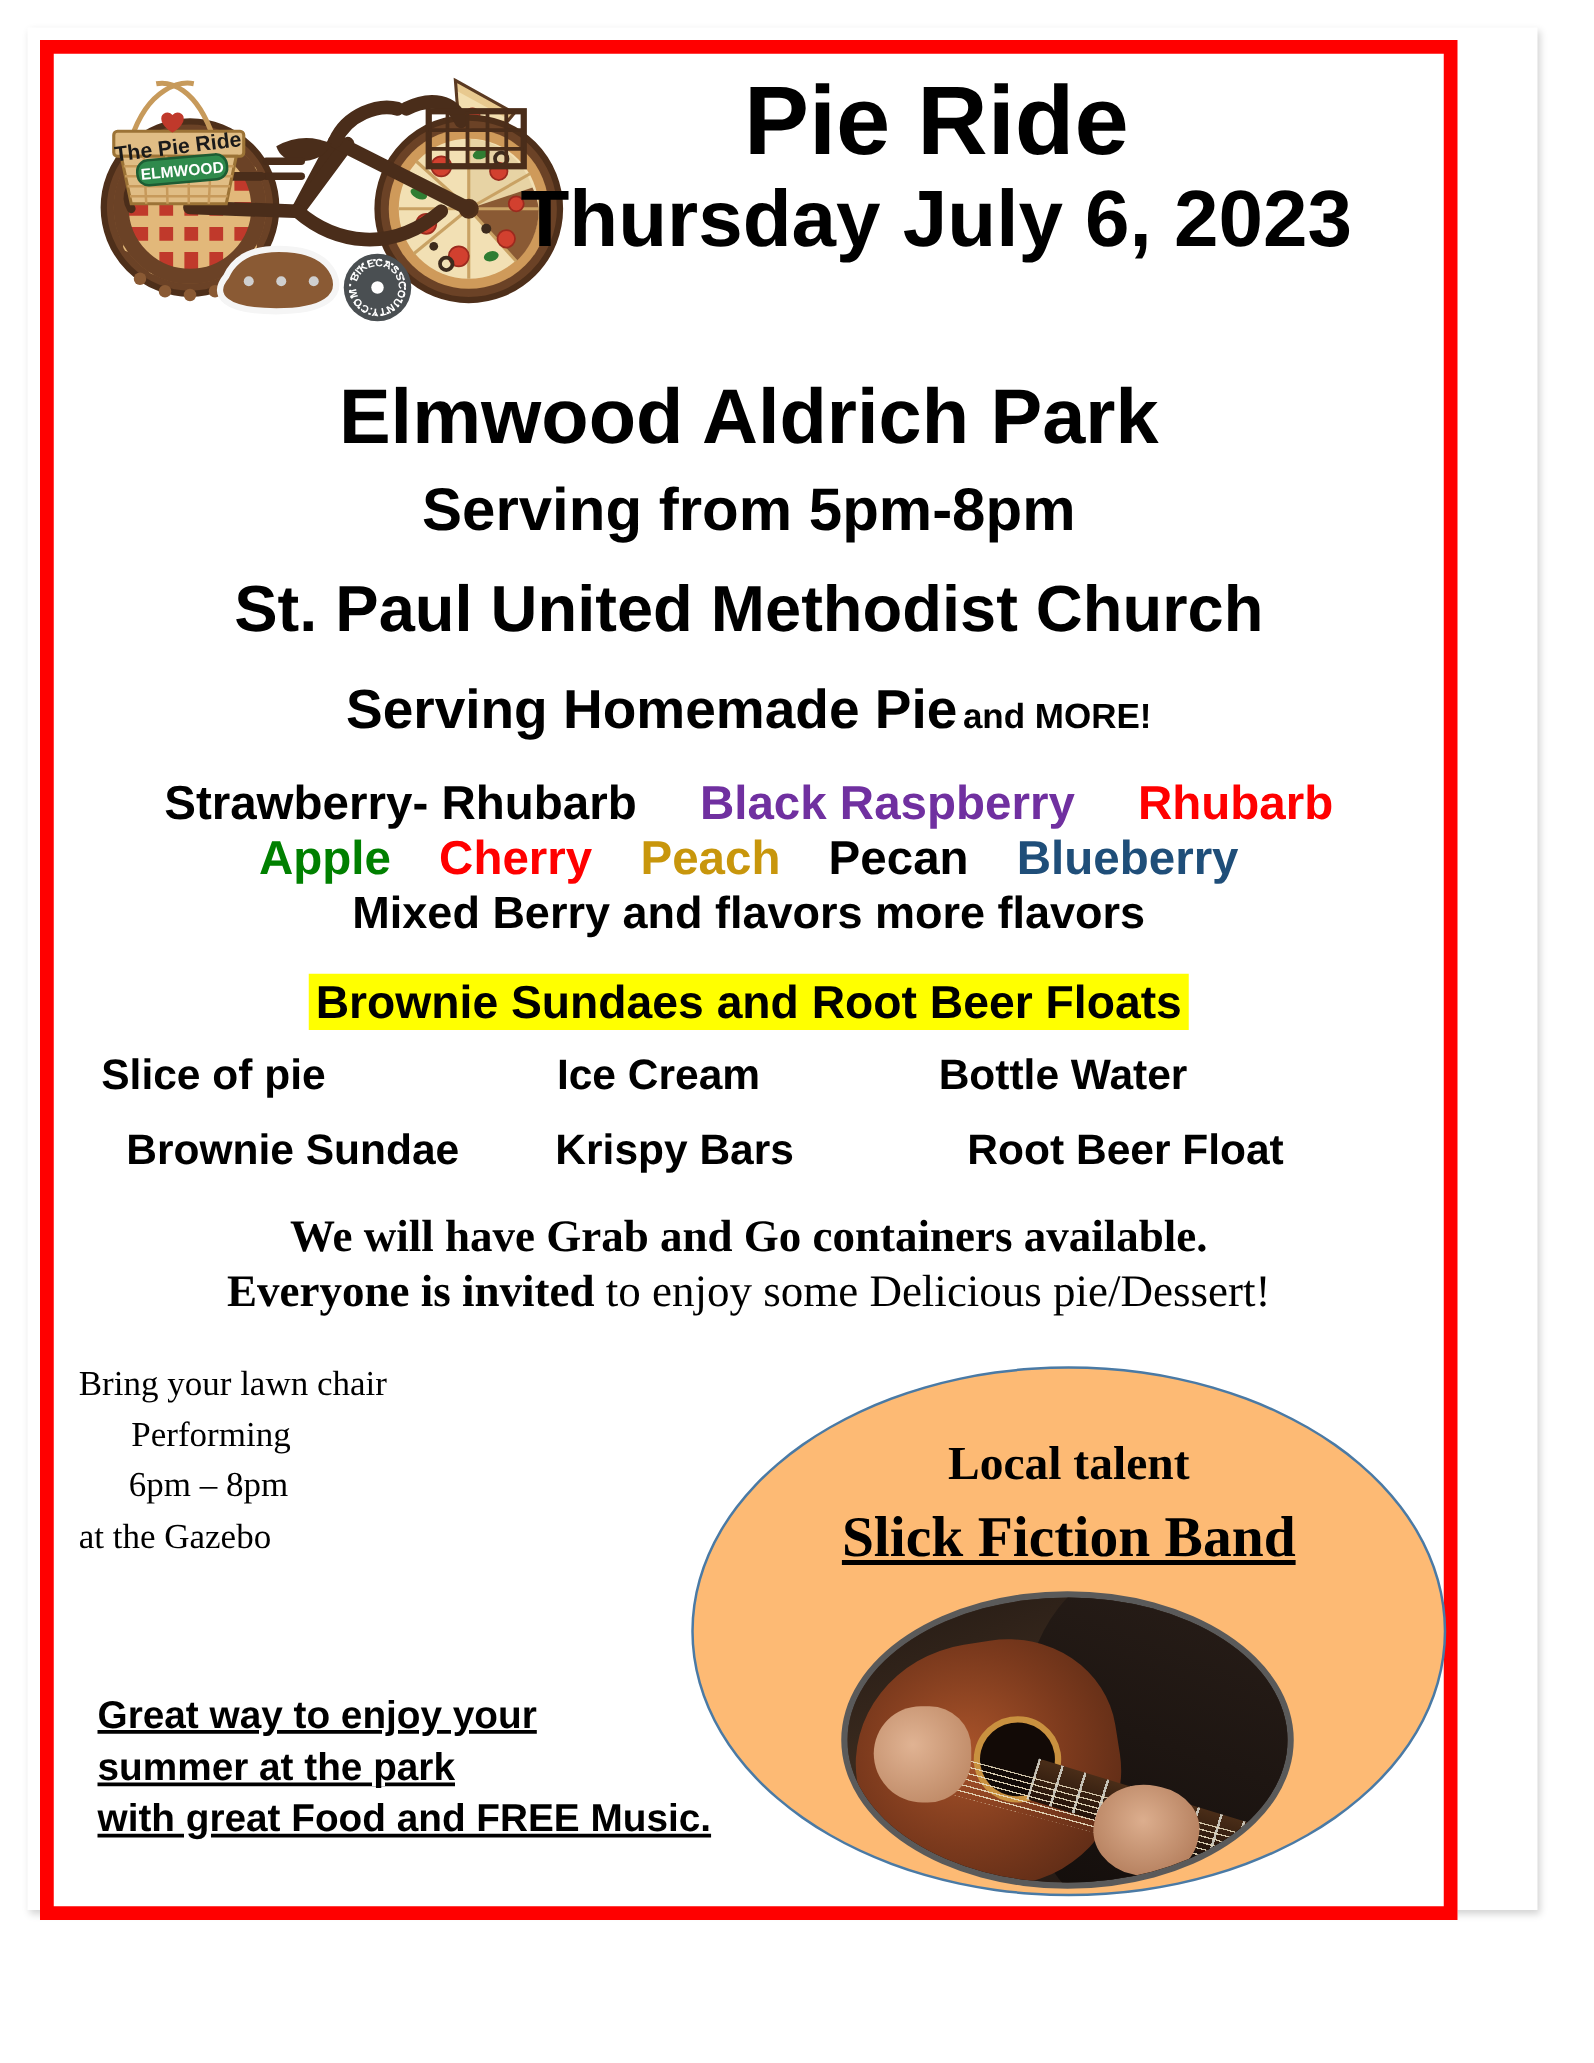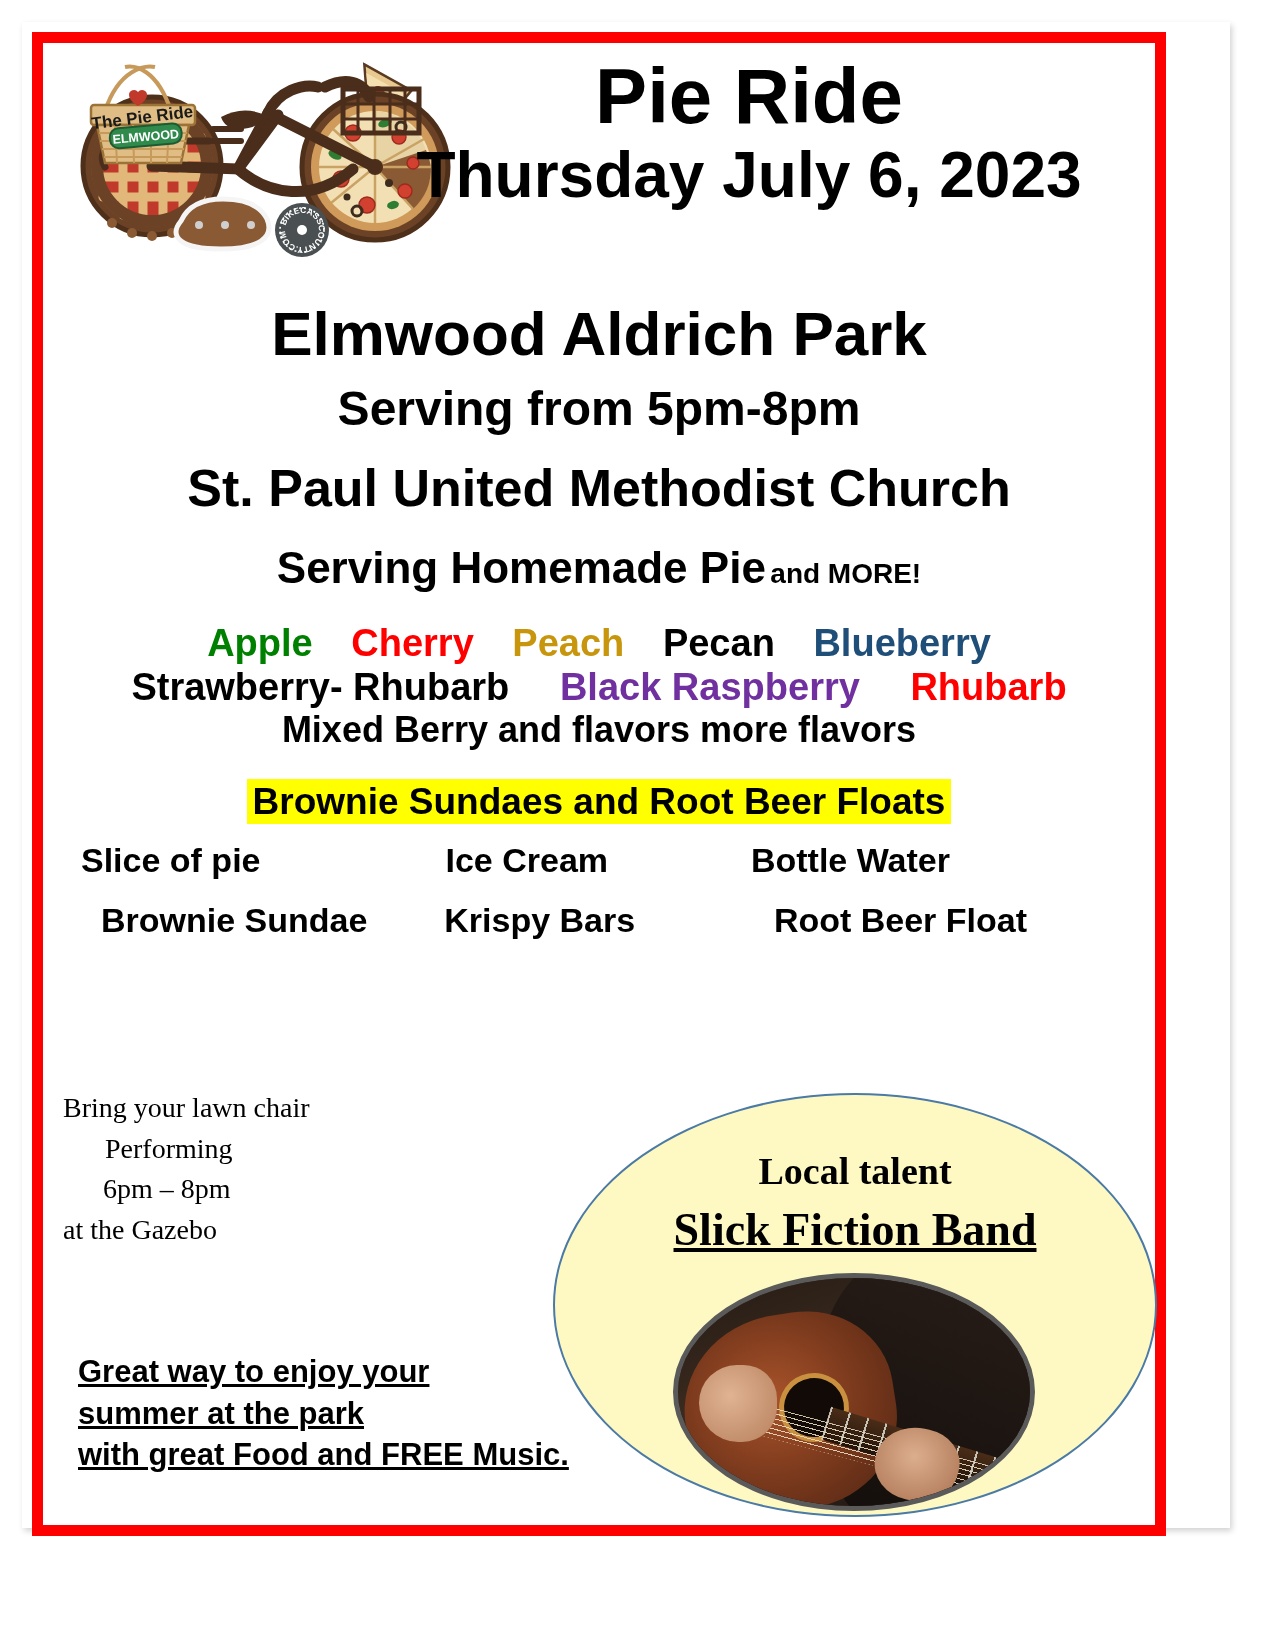--- a/index.html
+++ b/index.html
@@ -541,31 +541,31 @@
     <div class="t-park">Elmwood Aldrich Park</div>
     <div class="t-serving-time">Serving from 5pm-8pm</div>
     <div class="t-church">St. Paul United Methodist Church</div>
 
     <div class="t-homemade">
       <span class="big">Serving Homemade Pie</span>
       <span class="small">and MORE!</span>
     </div>
 
     <div class="flavors">
+      <div class="flavor-row r2">
+        <span class="flavor wide" style="color: rgb(0, 0, 0);">Strawberry- Rhubarb</span>
+        <span class="flavor wide" style="color: rgb(112, 48, 160);">Black Raspberry</span>
+        <span class="flavor wide" style="color: rgb(255, 0, 0);">Rhubarb</span>
+      </div>
       <div class="flavor-row r1">
         <span class="flavor" style="color: rgb(0, 128, 0);">Apple</span>
         <span class="flavor" style="color: rgb(255, 0, 0);">Cherry</span>
         <span class="flavor" style="color: rgb(200, 150, 12);">Peach</span>
         <span class="flavor" style="color: rgb(0, 0, 0);">Pecan</span>
         <span class="flavor" style="color: rgb(31, 78, 121);">Blueberry</span>
-      </div>
-      <div class="flavor-row r2">
-        <span class="flavor wide" style="color: rgb(0, 0, 0);">Strawberry- Rhubarb</span>
-        <span class="flavor wide" style="color: rgb(112, 48, 160);">Black Raspberry</span>
-        <span class="flavor wide" style="color: rgb(255, 0, 0);">Rhubarb</span>
       </div>
       <div class="flavor-row r3">
         <span class="flavor" style="color: rgb(0, 0, 0);">Mixed Berry and flavors more flavors</span>
       </div>
     </div>
 
     <div class="highlight-line">
       <span class="hl" style="background: rgb(255, 255, 0);">Brownie Sundaes and Root Beer Floats</span>
     </div>
 
@@ -575,35 +575,41 @@
         <div class="c2">Ice Cream</div>
         <div class="c3">Bottle Water</div>
       </div>
       <div class="menu-row row2">
         <div class="c1">Brownie Sundae</div>
         <div class="c2">Krispy Bars</div>
         <div class="c3">Root Beer Float</div>
       </div>
     </div>
 
+    <div class="serif-block">
+      <div class="serif-line1">We will have Grab and Go containers available.</div>
+      <div class="serif-line2">
+        <b>Everyone is invited</b><span> to enjoy some Delicious pie/Dessert!</span>
+      </div>
+    </div>
 
     <div class="lawn-block">
       <div>Bring your lawn chair</div>
       <div class="indent1">Performing</div>
       <div class="indent2">6pm – 8pm</div>
       <div>at the Gazebo</div>
     </div>
 
     <div class="bottom-block">
       <div>Great way to enjoy your</div>
       <div>summer at the park</div>
       <div>with great Food and FREE Music.</div>
     </div>
 
-    <div class="oval" style="background: #fef9c3;">
+    <div class="oval" style="background: #fdba74;">
       <div class="oval-title">Local talent</div>
       <div class="oval-band">Slick Fiction Band</div>
       <div class="photo-oval">
         <div class="photo-inner">
           <div class="ph-bg"></div>
           <div class="ph-body"></div>
           <div class="ph-guitar-body"></div>
           <div class="ph-soundhole"></div>
           <div class="ph-neck">
             <div class="ph-frets"></div>

